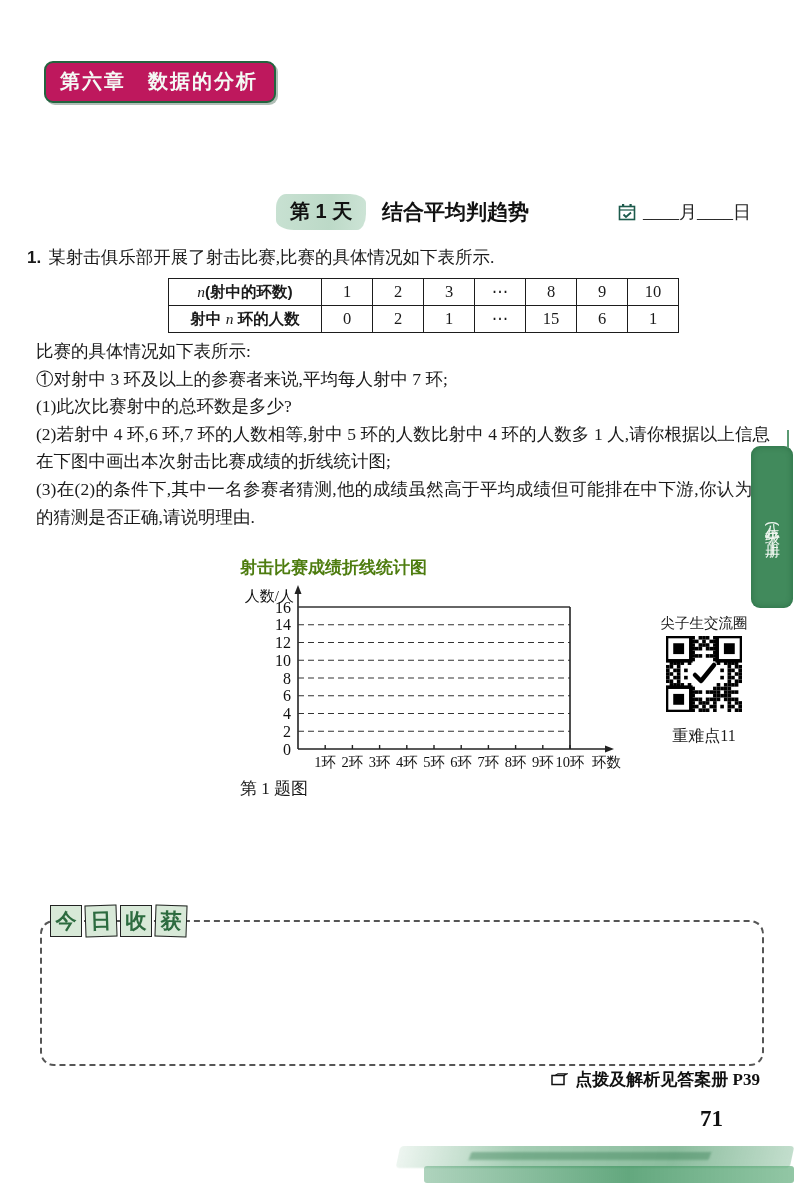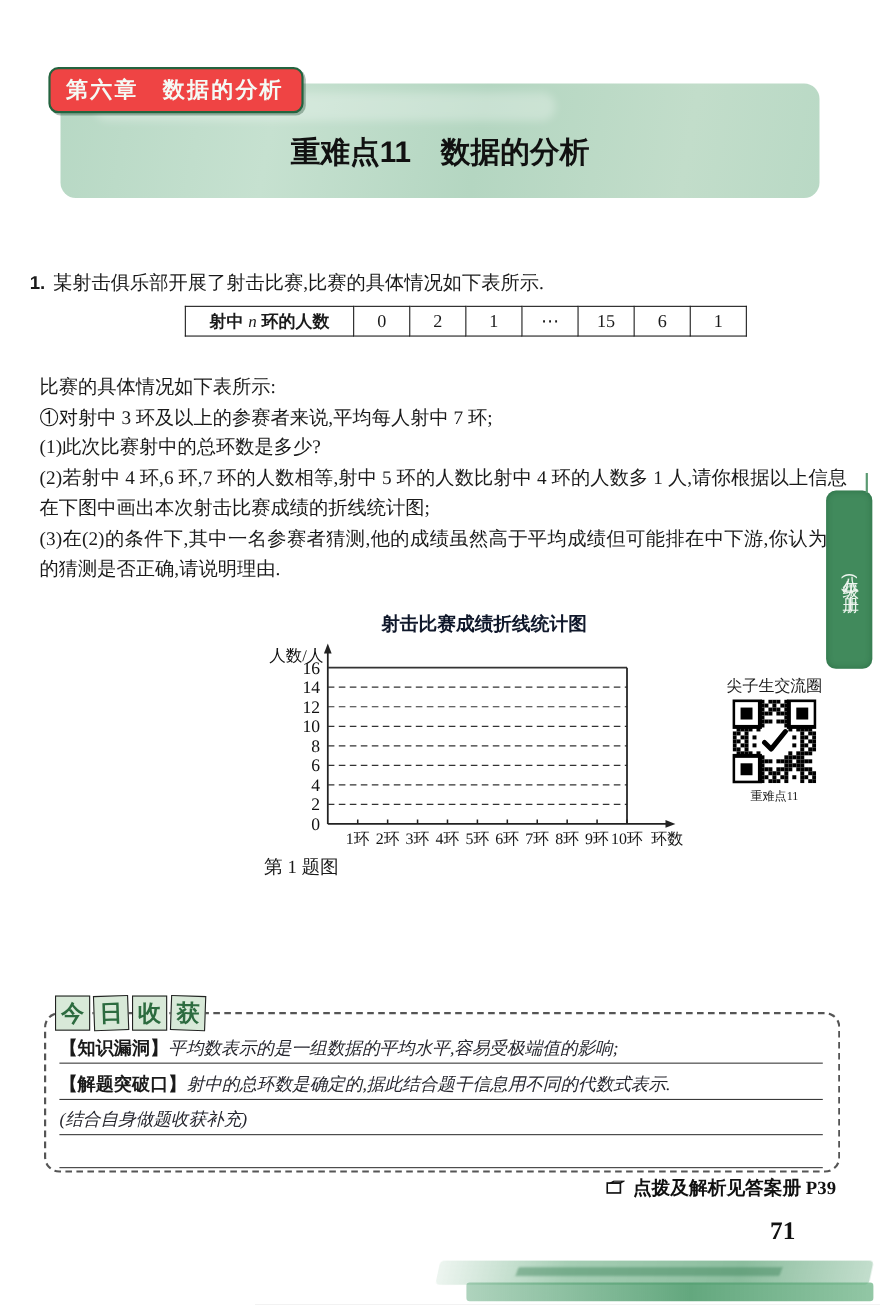--- a/index.html
+++ b/index.html
@@ -7,21 +7,21 @@
         font-family:"Liberation Serif","DejaVu Serif",serif;color:#1a1a1a;}
 
   
   .banner{position:absolute;left:55px;top:76px;width:690px;height:104px;border-radius:14px;
           background:linear-gradient(100deg,#b7d8c4 0%,#c6e1d0 28%,#b4d6c1 55%,#c2ddca 82%,#b9d9c5 100%);}
   .banner:before{content:"";position:absolute;left:30px;top:8px;width:420px;height:26px;border-radius:13px;
           background:rgba(255,255,255,.28);filter:blur(4px);}
   .banner-title{position:absolute;left:0;top:44px;width:100%;text-align:center;
           font-family:"Liberation Sans","DejaVu Sans",sans-serif;font-weight:bold;font-size:27px;color:#111;}
   .chapter-badge{position:absolute;left:44px;top:61px;padding:5px 16px 6px 14px;
-          background:#ef4444;border:2px solid #23643f;border-radius:9px;box-shadow:2px 2px 0 rgba(30,70,45,.35);
+          background:#be185d;border:2px solid #23643f;border-radius:9px;box-shadow:2px 2px 0 rgba(30,70,45,.35);
           font-family:"Liberation Sans","DejaVu Sans",sans-serif;font-weight:bold;font-size:20px;color:#f4faf5;letter-spacing:2px;}
 
   
   .day-row{position:absolute;left:0;top:192px;width:800px;height:40px;}
   .day-badge{position:absolute;left:276px;top:2px;padding:4px 14px 5px 14px;
           background:linear-gradient(95deg,#c8e1d2,#bcd9c7 60%,#cde4d6);
           border-radius:10px 16px 9px 18px / 14px 9px 16px 10px;
           font-family:"Liberation Sans","DejaVu Sans",sans-serif;font-weight:bold;font-size:20px;color:#111;}
   .day-topic{position:absolute;left:382px;top:6px;font-family:"Liberation Sans","DejaVu Sans",sans-serif;
           font-weight:bold;font-size:21px;color:#111;}
@@ -36,29 +36,29 @@
   table.rings td{border:1.6px solid #1d1d1d;height:26px;text-align:center;font-size:16.5px;padding:0 2px;}
   table.rings td.hd{width:148px;font-weight:bold;font-family:"Liberation Sans","DejaVu Sans",sans-serif;font-size:15.5px;}
   table.rings td.c{width:46px;}
   table.rings i{font-family:"Liberation Serif",serif;font-weight:normal;}
 
   .info{position:absolute;left:36px;top:338px;width:734px;}
   .info p{margin:0;font-size:17.5px;line-height:27.6px;text-align:justify;}
 
   
   .chart-block{position:absolute;left:240px;top:556px;width:400px;}
-  .chart-title{text-align:center;font-family:"Liberation Sans","DejaVu Sans",sans-serif;
-               font-weight:bold;font-size:17px;color:#0f172a;}
+  .chart-title{text-align:left;font-family:"Liberation Sans","DejaVu Sans",sans-serif;
+               font-weight:bold;font-size:17px;color:#4d7c0f;}
   .chart-svg{display:block;margin-top:2px;}
   .chart-caption{text-align:left;font-size:17px;margin-top:2px;padding-right:40px;}
 
   
   .qr-block{position:absolute;left:648px;top:614px;width:112px;text-align:center;}
   .qr-top{font-size:14.5px;margin-bottom:3px;}
-  .qr-bottom{font-size:11px;margin-top:4px;}
+  .qr-bottom{font-size:16px;margin-top:14px;}
   .qr-svg{display:block;margin:0 auto;}
 
   
   .side-tab{position:absolute;left:751px;top:446px;width:42px;height:162px;background:#418a5c;
             border-radius:9px;display:flex;align-items:center;justify-content:center;
             writing-mode:vertical-rl;font-family:"Liberation Sans","DejaVu Sans",sans-serif;
             font-size:15px;color:#eef5ef;letter-spacing:3px;box-shadow:inset 0 0 6px rgba(0,60,30,.35);}
   .side-tab:after{content:"";position:absolute;right:4px;top:-16px;width:2px;height:18px;background:#5a9a72;}
 
   
@@ -92,30 +92,51 @@
           background:linear-gradient(90deg,rgba(95,168,124,.5),rgba(82,158,112,.9) 55%,rgba(110,180,135,.75));
           filter:blur(.5px);}
   .brush3{position:absolute;left:470px;top:1152px;width:240px;height:8px;background:rgba(60,130,88,.45);
           filter:blur(1px);transform:skewX(-20deg);}
 </style>
 </head>
 <body>
 
 <div class="page">
 
-  <div class="banner">
-    <div class="banner-title">重难点11　数据的分析</div>
-  </div>
   <div class="chapter-badge">第六章　数据的分析</div>
 
+  <div class="day-row">
+    <span class="day-badge">第 1 天</span>
+    <span class="day-topic">结合平均判趋势</span>
+    <span class="date-area">
+      <svg width="19" height="19" viewBox="0 0 19 19">
+        <rect x="1.5" y="3.5" width="15" height="13" fill="none" stroke="#1d5a4c" stroke-width="1.6"></rect>
+        <line x1="1.5" y1="7" x2="16.5" y2="7" stroke="#1d5a4c" stroke-width="1.2"></line>
+        <rect x="4" y="1" width="2.2" height="3" fill="#1d5a4c"></rect>
+        <rect x="11.5" y="1" width="2.2" height="3" fill="#1d5a4c"></rect>
+        <path d="M5.5 11.5 L8 14 L13 9.5" fill="none" stroke="#1d5a4c" stroke-width="1.8"></path>
+      </svg>
+      <span>____月____日</span>
+    </span>
+  </div>
 
   <p class="intro-line"><b>1.</b><span>某射击俱乐部开展了射击比赛,比赛的具体情况如下表所示.</span></p>
 
   <table class="rings">
     <tbody>
+        <tr>
+      <td class="hd"><i>n</i><span>(射中的环数)</span></td>
+      <td class="c">1</td>
+      <td class="c">2</td>
+      <td class="c">3</td>
+      <td class="c">⋯</td>
+      <td class="c">8</td>
+      <td class="c">9</td>
+      <td class="c">10</td>
+    </tr>
     <tr>
       <td class="hd"><span>射中 </span><i>n</i><span> 环的人数</span></td>
       <td class="c">0</td>
       <td class="c">2</td>
       <td class="c">1</td>
       <td class="c">⋯</td>
       <td class="c">15</td>
       <td class="c">6</td>
       <td class="c">1</td>
     </tr>
@@ -341,26 +362,20 @@
 
   <div class="side-tab">八年级(上册)</div>
 
   <div class="summary-box">
     <div class="tchars">
       <span class="tchar">今</span>
       <span class="tchar">日</span>
       <span class="tchar">收</span>
       <span class="tchar">获</span>
     </div>
-    <div class="summary-content">
-      <div class="sline"><span class="slabel">【知识漏洞】</span><span class="hand">平均数表示的是一组数据的平均水平,容易受极端值的影响;</span></div>
-      <div class="sline"><span class="slabel">【解题突破口】</span><span class="hand">射中的总环数是确定的,据此结合题干信息用不同的代数式表示.</span></div>
-      <div class="sline"><span class="hand">(结合自身做题收获补充)</span></div>
-      <div class="sline blank"></div>
-    </div>
   </div>
 
   <div class="footer-note">
     <svg width="17" height="13" viewBox="0 0 17 13">
       <rect x="1" y="2.5" width="12" height="9" fill="none" stroke="#111" stroke-width="1.5"></rect>
       <path d="M4 2.5 L7 0.8 L16 0.8 L13 2.5 Z" fill="none" stroke="#111" stroke-width="1.2"></path>
     </svg>
     <span>点拨及解析见答案册 P39</span>
   </div>
   <div class="page-number">71</div>

